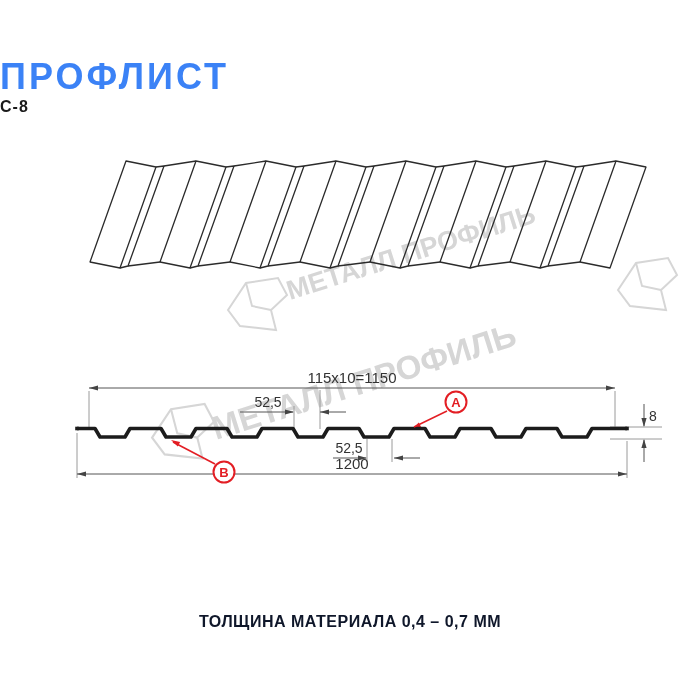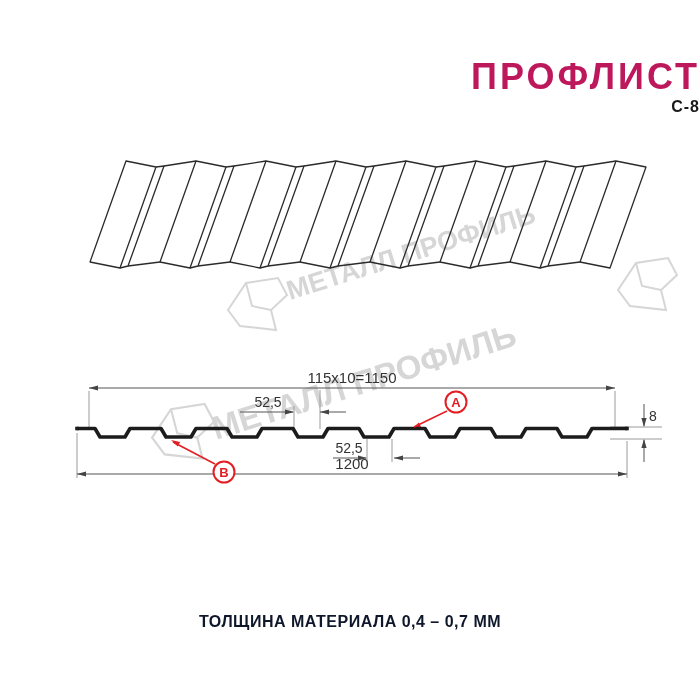--- a/index.html
+++ b/index.html
@@ -1,25 +1,25 @@
 <!DOCTYPE html>
 <html><head>
 <meta charset="utf-8">
 <style>
   html,body{margin:0;padding:0;background:#fff;}
   .stage{
     position:relative;width:700px;height:700px;background:#ffffff;overflow:hidden;
     font-family:"Liberation Sans",sans-serif;
   }
   .title{
-    position:absolute;left:0;top:56px;width:700px;text-align:right;
-    font-size:36px;font-weight:bold;letter-spacing:3px;color:#be185d;
+    position:absolute;left:0;top:56px;width:700px;text-align:left;
+    font-size:36px;font-weight:bold;letter-spacing:3px;color:#3b82f6;
   }
   .subtitle{
-    position:absolute;left:0;top:98px;width:700px;text-align:right;
+    position:absolute;left:0;top:98px;width:700px;text-align:left;
     font-size:16px;font-weight:600;letter-spacing:1px;color:#1a1a1a;
   }
   .footer{
     position:absolute;left:0;top:613px;width:700px;text-align:center;
     font-size:16px;font-weight:600;letter-spacing:.5px;color:#0f172a;
   }
   svg{position:absolute;left:0;top:0;}
   .dimtext{font-family:"Liberation Sans",sans-serif;font-size:15px;fill:#333;}
   .dimtext-sm{font-family:"Liberation Sans",sans-serif;font-size:14px;fill:#333;}
   .callout-letter{font-family:"Liberation Sans",sans-serif;font-size:13px;font-weight:bold;}

